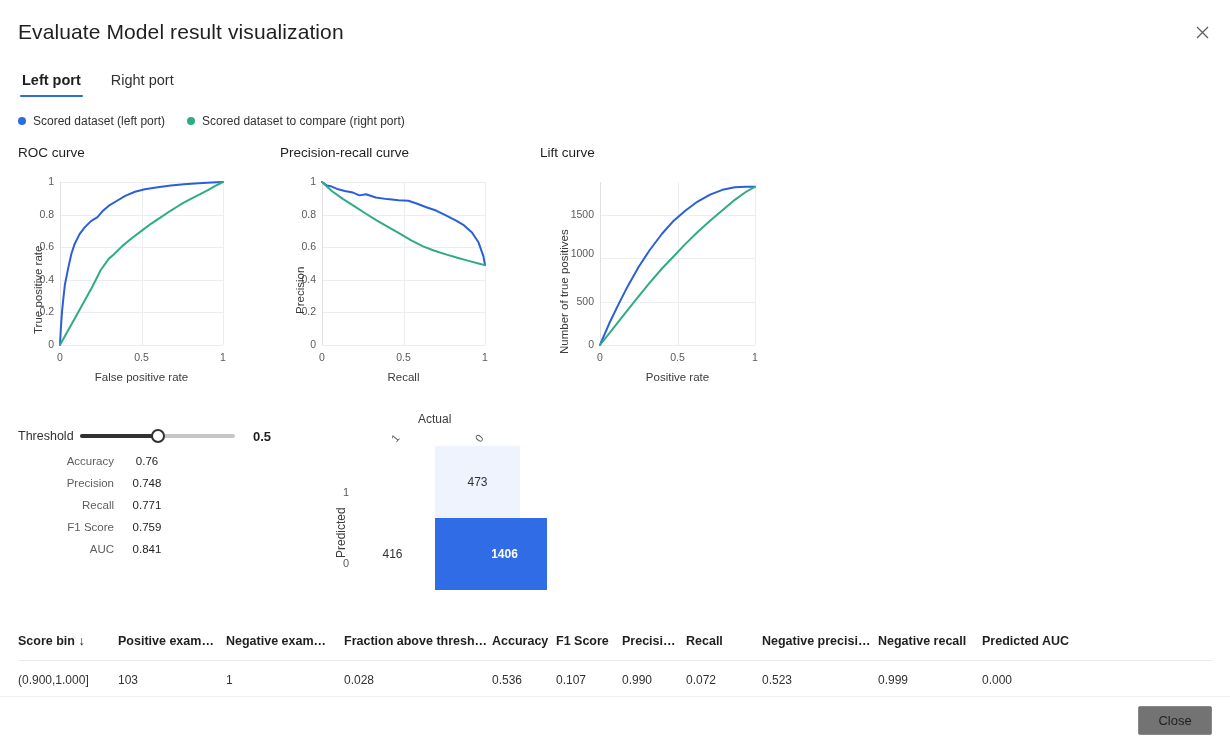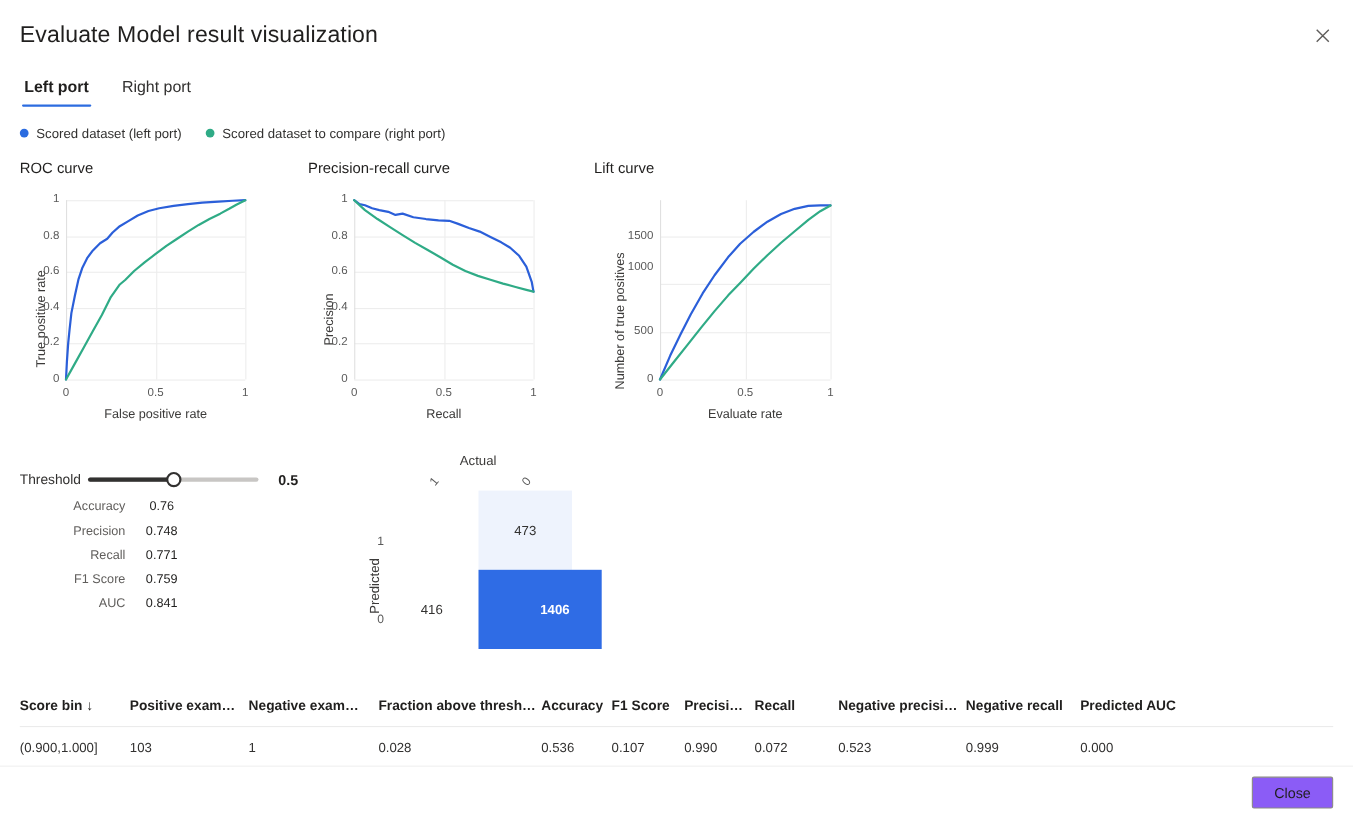--- a/index.html
+++ b/index.html
@@ -86,21 +86,21 @@
   .table{position:absolute;left:18px;top:622px;width:1194px;}
   .thead{display:flex;height:38px;align-items:center;border-bottom:1px solid #ebebeb;}
   .th{font-size:12.5px;color:#201f1e;font-weight:600;white-space:nowrap;overflow:hidden;}
   .tbody .tr{display:flex;height:38px;align-items:center;}
   .td{font-size:12px;color:#323130;white-space:nowrap;overflow:hidden;}
 
   
   .footer{position:absolute;left:0;right:0;bottom:0;height:46px;border-top:1px solid #f0f0f0;background:#fff;}
   .btn-close{
     position:absolute;right:18px;top:9px;width:74px;height:29px;
-    border:1px solid #8a8886;background:#8b5cf6;border-radius:2px;
+    border:1px solid #8a8886;background:#737373;border-radius:2px;
     font-size:13px;color:#201f1e;cursor:pointer;
     font-family:"Liberation Sans","DejaVu Sans",sans-serif;
   }
 </style>
 </head>
 <body>
 
 <div class="dlg-title">Evaluate Model result visualization</div>
 <div class="close-x">
   <svg width="13" height="13" viewBox="0 0 13 13" aria-hidden="true">
@@ -196,36 +196,36 @@
 
   <div class="chart" style="left:540px;">
     <div class="chart-title">Lift curve</div>
     <div class="chart-body" id="lift-body" style="width: 275px; height: 225px; position: relative;">
         <div class="plot" style="left: 60px; top: 8px; width: 155px; height: 163px;">
           <div class="gridline" style="left: 0px; top: 163px; width: 155px; height: 1px;"></div>
           <div class="tick y" style="right: 161px; top: 156px;">0</div>
           <div class="gridline" style="left: 0px; top: 119.533px; width: 155px; height: 1px;"></div>
           <div class="tick y" style="right: 161px; top: 112.533px;">500</div>
           <div class="gridline" style="left: 0px; top: 76.0667px; width: 155px; height: 1px;"></div>
-          <div class="tick y" style="right: 161px; top: 54px;">1000</div>
+          <div class="tick y" style="right: 161px; top: 65px;">1000</div>
           <div class="gridline" style="left: 0px; top: 32.6px; width: 155px; height: 1px;"></div>
           <div class="tick y" style="right: 161px; top: 25.6px;">1500</div>
           <div class="tick" style="left: -10px; top: 169px; width: 20px; text-align: center;">0</div>
           <div class="gridline" style="left: 77.5px; top: 0px; width: 1px; height: 163px;"></div>
           <div class="tick" style="left: 67.5px; top: 169px; width: 20px; text-align: center;">0.5</div>
           <div class="gridline" style="left: 155px; top: 0px; width: 1px; height: 163px;"></div>
           <div class="tick" style="left: 145px; top: 169px; width: 20px; text-align: center;">1</div>
           <div class="axis-line" style="left: 0px; top: 0px; width: 1px; height: 163px; background: rgb(224, 224, 224);"></div>
           <svg width="155" height="163" style="position: absolute; left: 0px; top: 0px; overflow: visible;">
             <polyline points="0.00,163.00 9.30,141.27 18.60,122.14 27.90,103.89 38.75,84.76 49.60,68.24 62.00,51.73 72.85,39.55 85.25,28.69 97.65,19.56 110.05,12.61 122.45,7.82 134.85,5.22 145.70,4.78 155.00,4.78" fill="none" stroke="#2b5fd9" stroke-width="2" stroke-linejoin="round" stroke-linecap="round"></polyline>
             <polyline points="0.00,163.00 12.40,147.35 24.80,131.70 37.20,116.06 49.60,100.84 62.00,86.50 72.85,75.20 85.25,62.16 97.65,49.99 110.05,38.69 122.45,28.25 134.85,17.82 145.70,10.00 155.00,4.78" fill="none" stroke="#2fab86" stroke-width="2" stroke-linejoin="round" stroke-linecap="round"></polyline>
           </svg>
         </div>
         <div class="ylabel" style="left: 18px; top: 180px;">Number of true positives</div>
-        <div class="xlabel" style="left: 60px; top: 197px; width: 155px;">Evaluate rate</div>
+        <div class="xlabel" style="left: 60px; top: 197px; width: 155px;">Positive rate</div>
       </div>
   </div>
 
 </div>
 
 <div class="threshold-row">
   <div class="threshold-label">Threshold</div>
   <div class="slider">
     <div class="trk"></div>
     <div class="fill" style="width: 77.5px;"></div>

